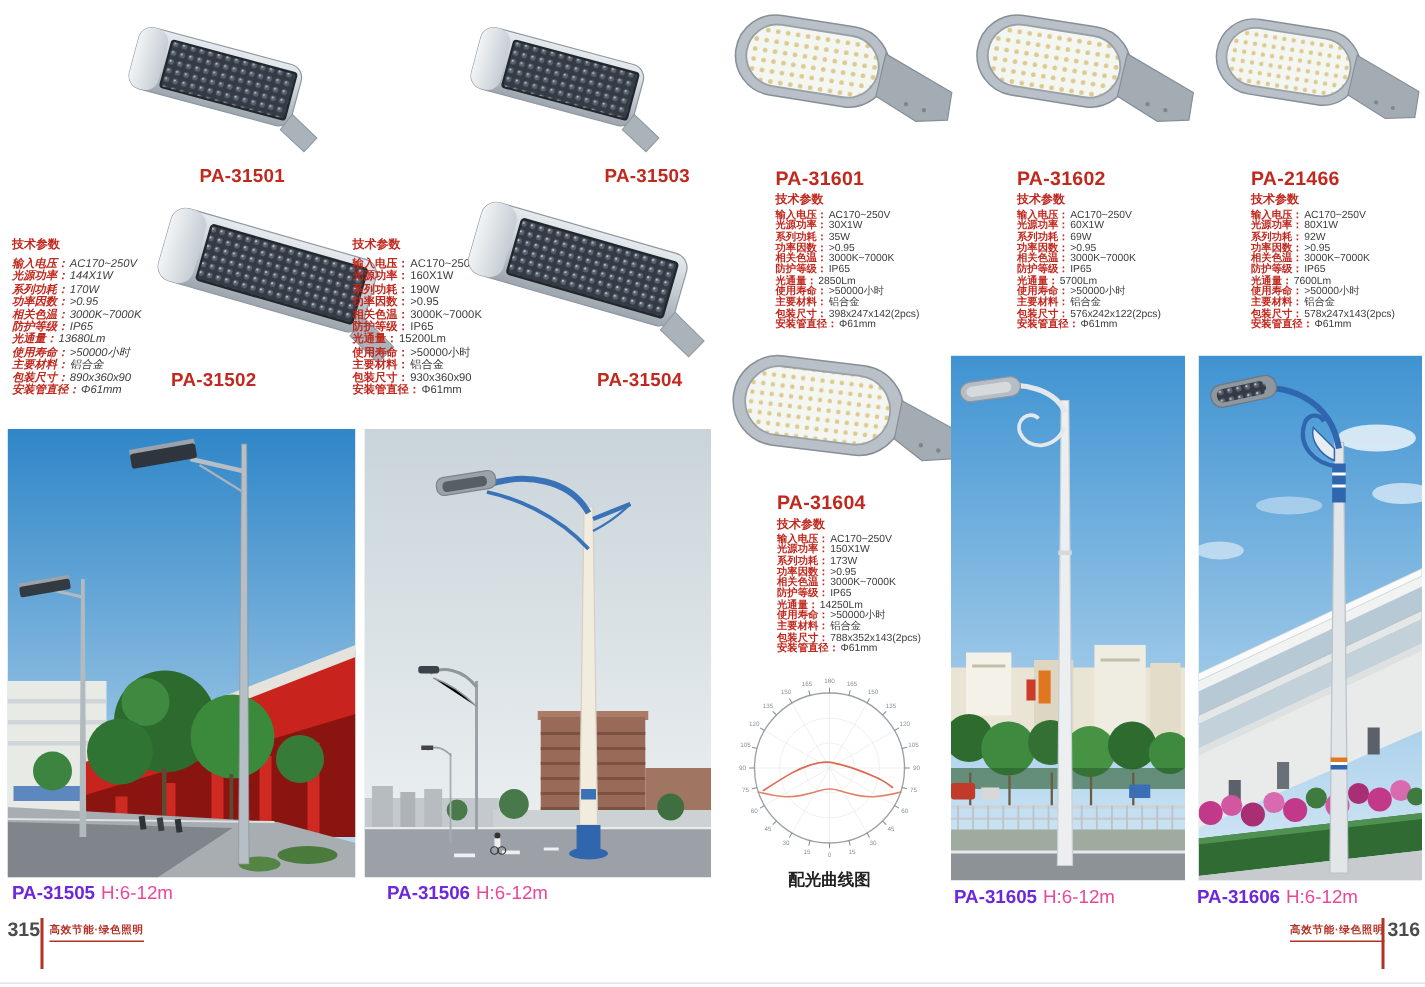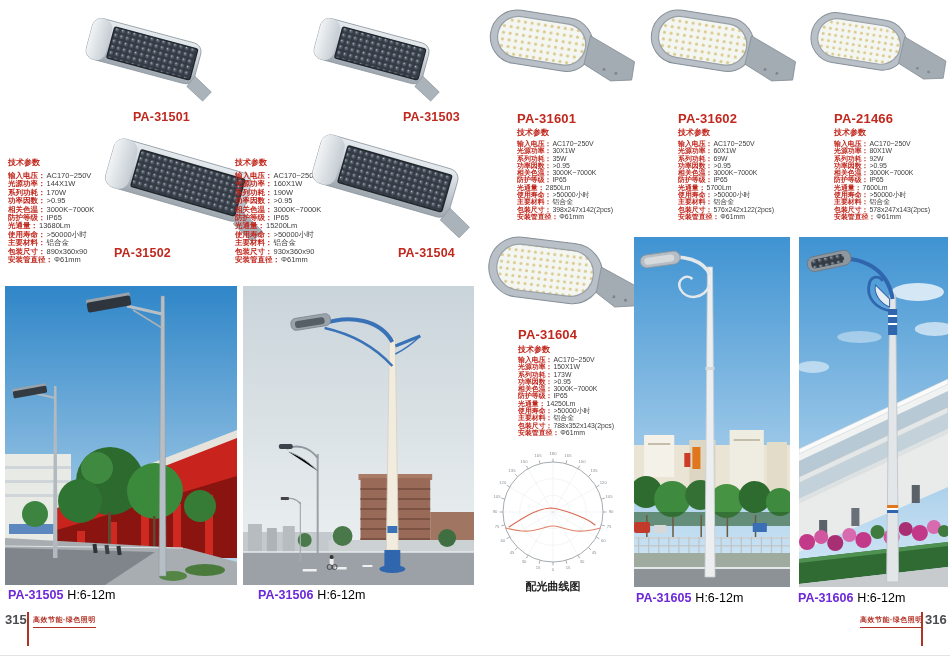--- a/index.html
+++ b/index.html
@@ -13,21 +13,21 @@
   .spec-row{font-size:7.5px;line-height:8.4px;white-space:nowrap;}
   .right .spec-row{font-size:6.9px;line-height:7.3px;}
   .spec-l{color:#c1281e;font-weight:bold;}
   .spec-v{color:#3c3c3c;margin-left:1px;}
   .photo{position:absolute;overflow:hidden;background:#dfe7ec;}
   .photo svg{display:block;width:100%;height:100%;}
   .fixture{position:absolute;}
   .fixture svg{display:block;width:100%;height:100%;}
   .photo-label{position:absolute;font-size:12.5px;white-space:nowrap;}
   .photo-label .pl-model{color:#6d28d9;font-weight:bold;}
-  .photo-label .pl-h{color:#000000;margin-left:4px;}
+  .photo-label .pl-h{color:#ec4899;margin-left:4px;}
   .chart-caption{position:absolute;font-size:11px;font-weight:bold;color:#222;text-align:center;}
   .footer-num{position:absolute;font-size:13px;font-weight:bold;color:#4a4c4e;}
   .footer-slogan{position:absolute;font-size:7px;font-weight:bold;color:#b23226;border-bottom:1px solid #b23226;padding-bottom:2px;letter-spacing:.5px;white-space:nowrap;}
   .footer-rule{position:absolute;width:1.5px;background:#b23226;}
   .page-edge{position:absolute;left:0;top:655px;width:950px;height:1px;background:#e3e3e3;}
 </style>
 </head>
 <body>
 
 <svg width="0" height="0" style="position:absolute">
@@ -87,21 +87,21 @@
           <rect x="8" y="26" width="112" height="42" rx="9" fill="url(#bodyGrad)" stroke="#8f98a0" stroke-width="0.8"></rect>
           <rect x="8" y="26" width="20" height="42" rx="9" fill="url(#capGrad)"></rect>
           <rect x="30" y="31" width="86" height="32" rx="2" fill="url(#ledDark)" stroke="#22272e" stroke-width="1.4"></rect>
           <path d="M120 58 l20 11 -6 11 -19 -10 z" fill="#aab2ba" stroke="#8f98a0" stroke-width="0.7"></path>
         </g>
       </svg>
     </div>
     <div class="model-title small" style="left:403px;top:110px;">PA-31503</div>
 
     <div class="spec-heading" style="left:8px;top:157px;">技术参数</div>
-    <div class="spec-list" style="left:8px;top:172px;">
+    <div class="spec-list" style="left:8px;top:172px;font-style:italic;">
         <div class="spec-row"><span class="spec-l">输入电压：</span><span class="spec-v">AC170~250V</span></div>
         <div class="spec-row"><span class="spec-l">光源功率：</span><span class="spec-v">144X1W</span></div>
         <div class="spec-row"><span class="spec-l">系列功耗：</span><span class="spec-v">170W</span></div>
         <div class="spec-row"><span class="spec-l">功率因数：</span><span class="spec-v">&gt;0.95</span></div>
         <div class="spec-row"><span class="spec-l">相关色温：</span><span class="spec-v">3000K~7000K</span></div>
         <div class="spec-row"><span class="spec-l">防护等级：</span><span class="spec-v">IP65</span></div>
         <div class="spec-row"><span class="spec-l">光通量：</span><span class="spec-v">13680Lm</span></div>
         <div class="spec-row"><span class="spec-l">使用寿命：</span><span class="spec-v">&gt;50000小时</span></div>
         <div class="spec-row"><span class="spec-l">主要材料：</span><span class="spec-v">铝合金</span></div>
         <div class="spec-row"><span class="spec-l">包装尺寸：</span><span class="spec-v">890x360x90</span></div>

